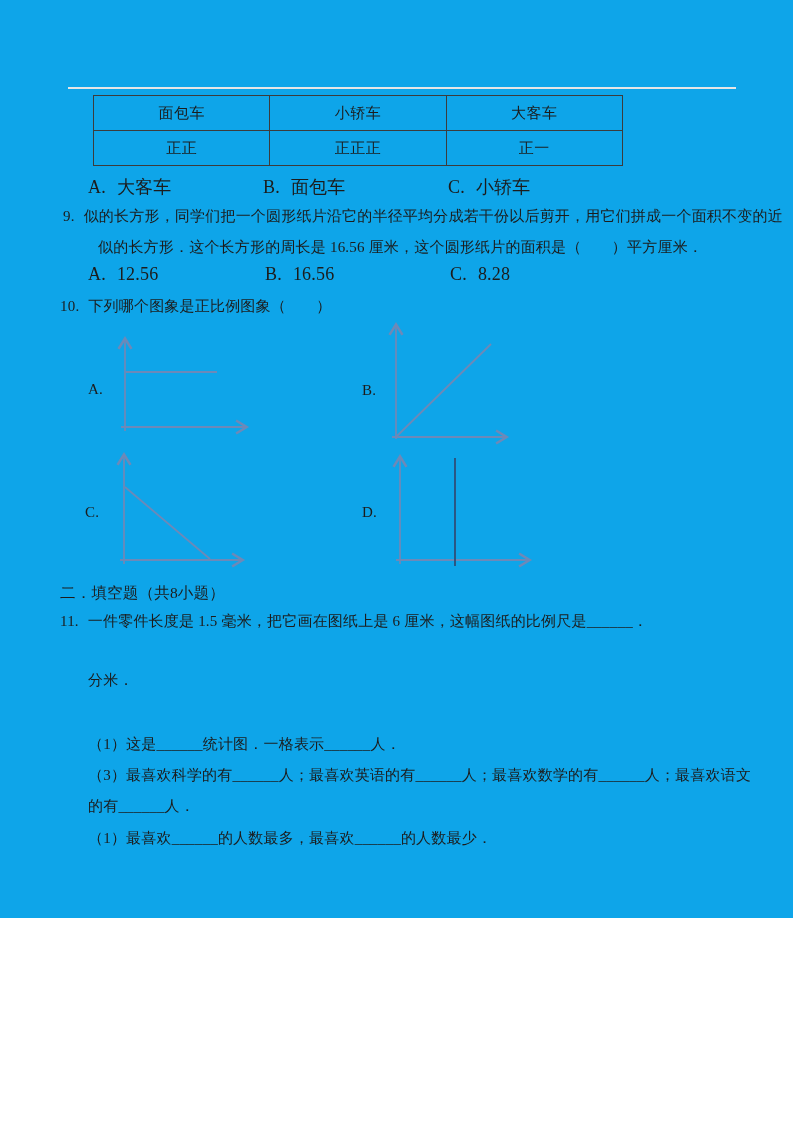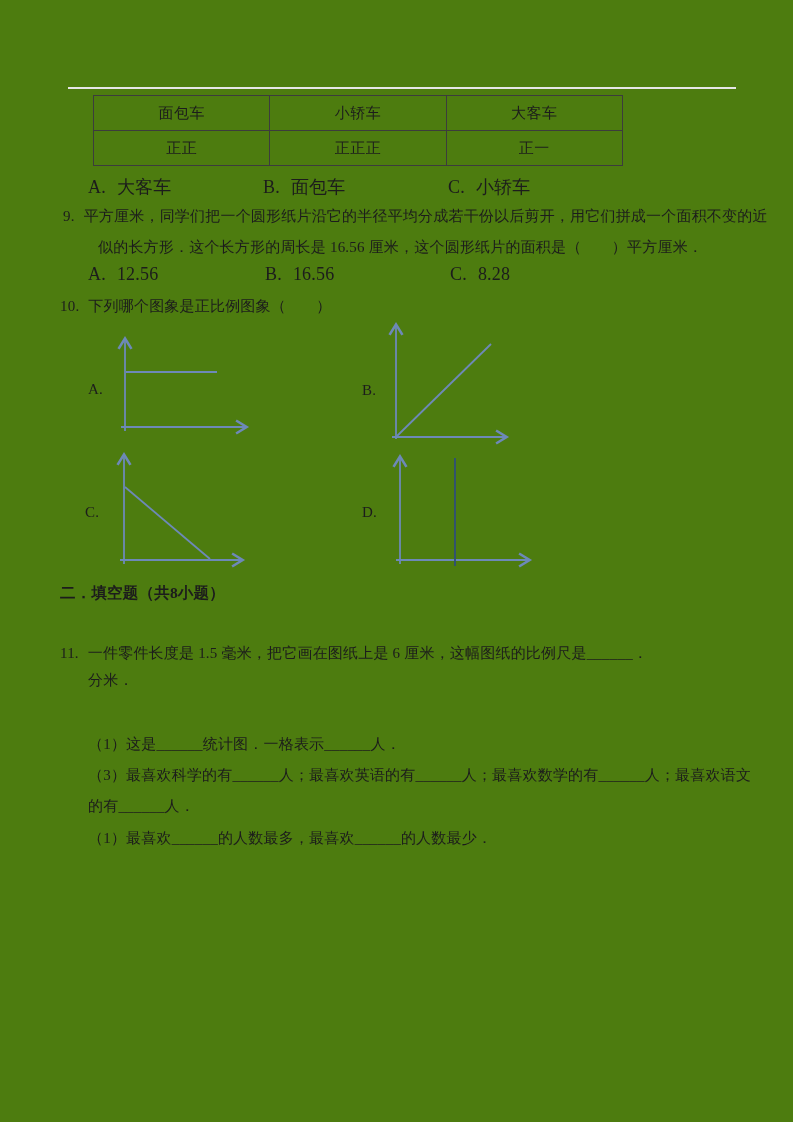--- a/index.html
+++ b/index.html
@@ -1,22 +1,22 @@
 <!DOCTYPE html>
 <html><head>
 <meta charset="utf-8">
 <style>
   html,body { margin:0; padding:0; background:#ffffff; }
   .page {
-    position:relative; width:793px; height:1122px; background:#4d7c0f;
+    position:relative; width:793px; height:918px; background:#0ea5e9;
     font-family:"Liberation Serif","DejaVu Serif",serif; color:#1c1c1c;
     overflow:hidden;
   }
   .line { position:absolute; font-size:15px; line-height:19px; white-space:nowrap; letter-spacing:0.2px; }
-  .bold { font-weight:bold; font-size:15.5px; }
+  .bold { font-weight:normal; font-size:15.5px; }
   .num { margin-right:9px; }
   .letter { margin-right:11px; }
   .opt { position:absolute; font-size:18px; white-space:nowrap; letter-spacing:0.2px; }
   .faint-rule { position:absolute; left:68px; top:87px; width:668px; height:1.5px; background:#e6e6e6; }
   table.tally-table {
     position:absolute; left:93px; top:95px; width:530px;
     border-collapse:collapse; table-layout:fixed;
   }
   .tally-table td {
     border:1.6px solid #3c3c3c; height:34px; text-align:center;
@@ -61,21 +61,21 @@
     <span class="letter">A.</span><span>大客车</span>
   </div>
   <div class="opt" style="left:263px;top:175px">
     <span class="letter">B.</span><span>面包车</span>
   </div>
   <div class="opt" style="left:448px;top:175px">
     <span class="letter">C.</span><span>小轿车</span>
   </div>
 
   <div class="line" style="left:63px;top:207px">
-    <span class="num">9.</span><span>平方厘米，同学们把一个圆形纸片沿它的半径平均分成若干份以后剪开，用它们拼成一个面积不变的近</span>
+    <span class="num">9.</span><span>似的长方形，同学们把一个圆形纸片沿它的半径平均分成若干份以后剪开，用它们拼成一个面积不变的近</span>
   </div>
   <div class="line" style="left:98px;top:238px">
     <span>似的长方形．这个长方形的周长是 16.56 厘米，这个圆形纸片的面积是（　　）平方厘米．</span>
   </div>
   <div class="opt" style="left:88px;top:264px">
     <span class="letter">A.</span><span>12.56</span>
   </div>
   <div class="opt" style="left:265px;top:264px">
     <span class="letter">B.</span><span>16.56</span>
   </div>
@@ -110,21 +110,21 @@
 
   <div class="line" style="left:362px;top:503px"><span>D.</span></div>
   <svg class="graph" style="left:385px;top:450px" width="158" height="122">
     <line class="axis" x1="15" y1="114" x2="15" y2="8" marker-end="url(#arrow)"></line>
     <line class="axis" x1="11" y1="110" x2="143" y2="110" marker-end="url(#arrow)"></line>
     <line class="darkline" x1="70" y1="8" x2="70" y2="116"></line>
   </svg>
 
   <div class="line bold" style="left:60px;top:583px">二．填空题（共8小题）</div>
 
-  <div class="line" style="left:60px;top:644px">
+  <div class="line" style="left:60px;top:612px">
     <span class="num">11.</span><span>一件零件长度是 1.5 毫米，把它画在图纸上是 6 厘米，这幅图纸的比例尺是______．</span>
   </div>
 
   <div class="line" style="left:88px;top:671px">
     <span>分米．</span>
   </div>
 
   <div class="line" style="left:88px;top:735px">（1）这是______统计图．一格表示______人．</div>
   <div class="line" style="left:88px;top:766px">（3）最喜欢科学的有______人；最喜欢英语的有______人；最喜欢数学的有______人；最喜欢语文</div>
   <div class="line" style="left:88px;top:797px">的有______人．</div>

